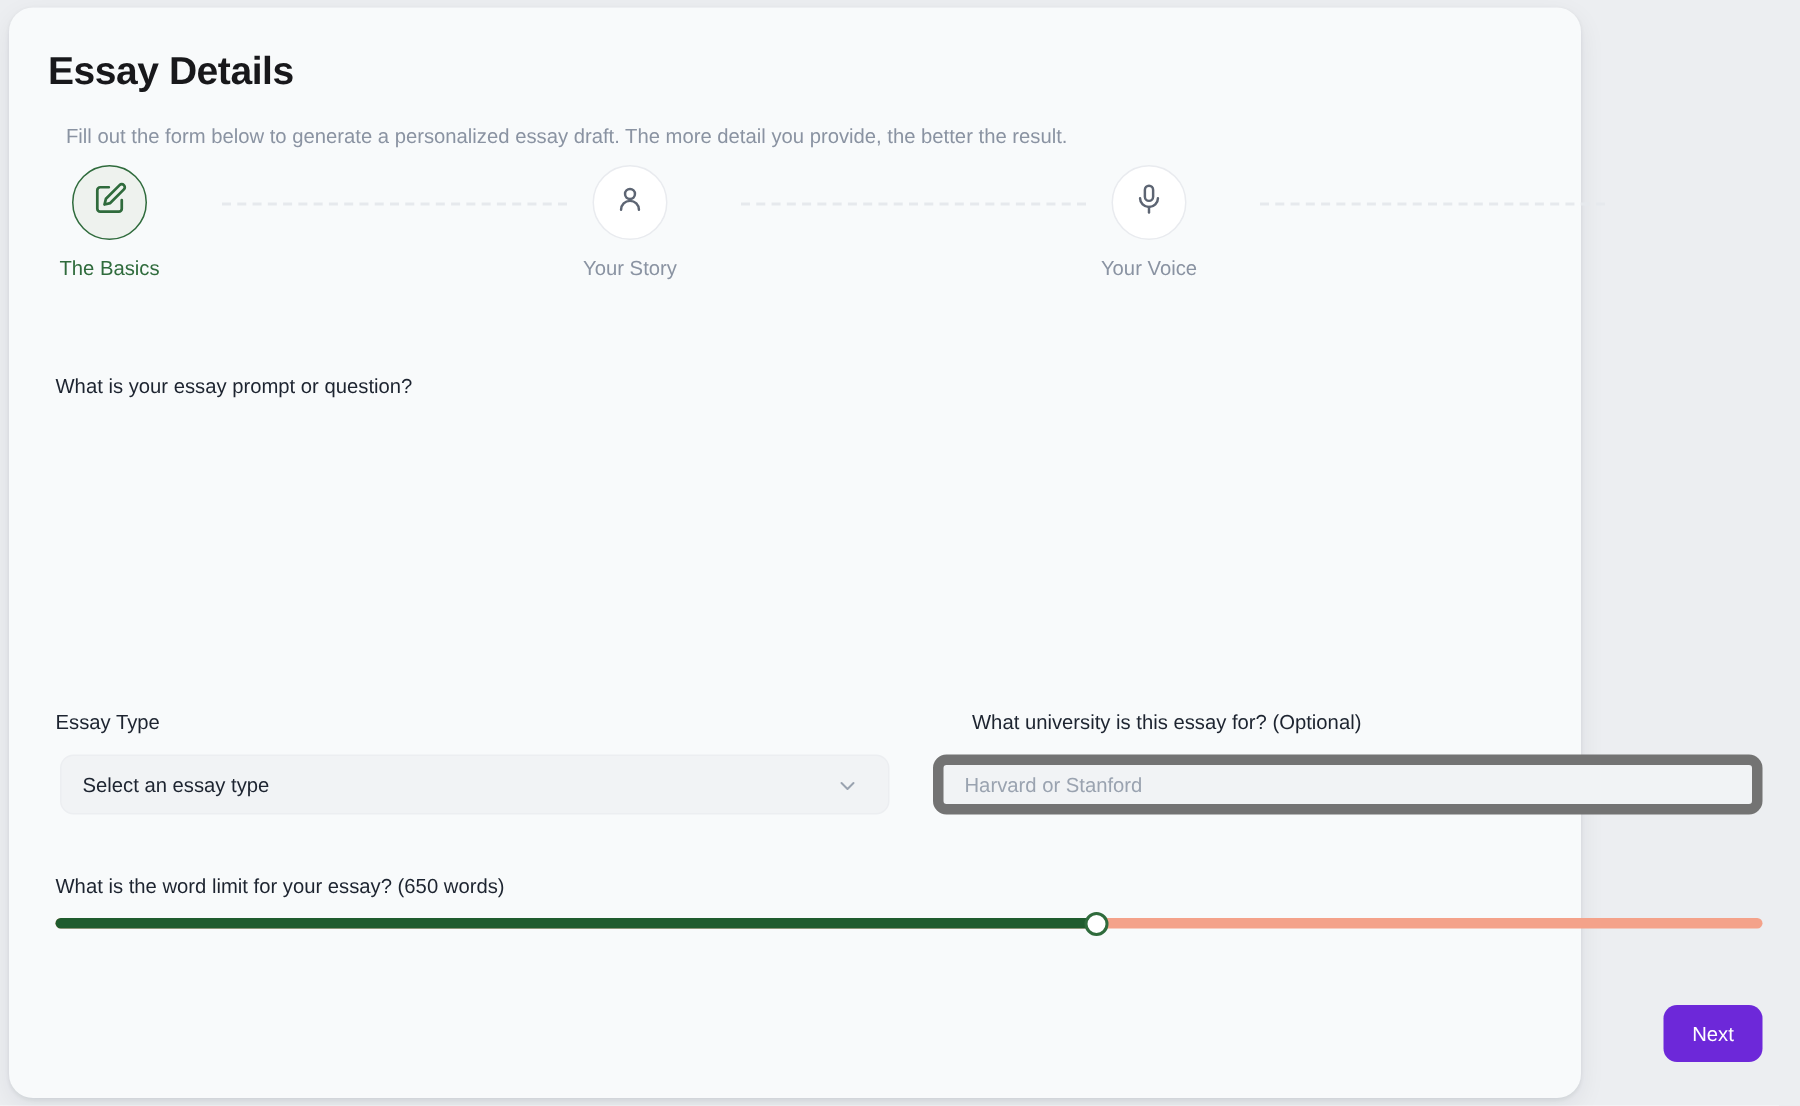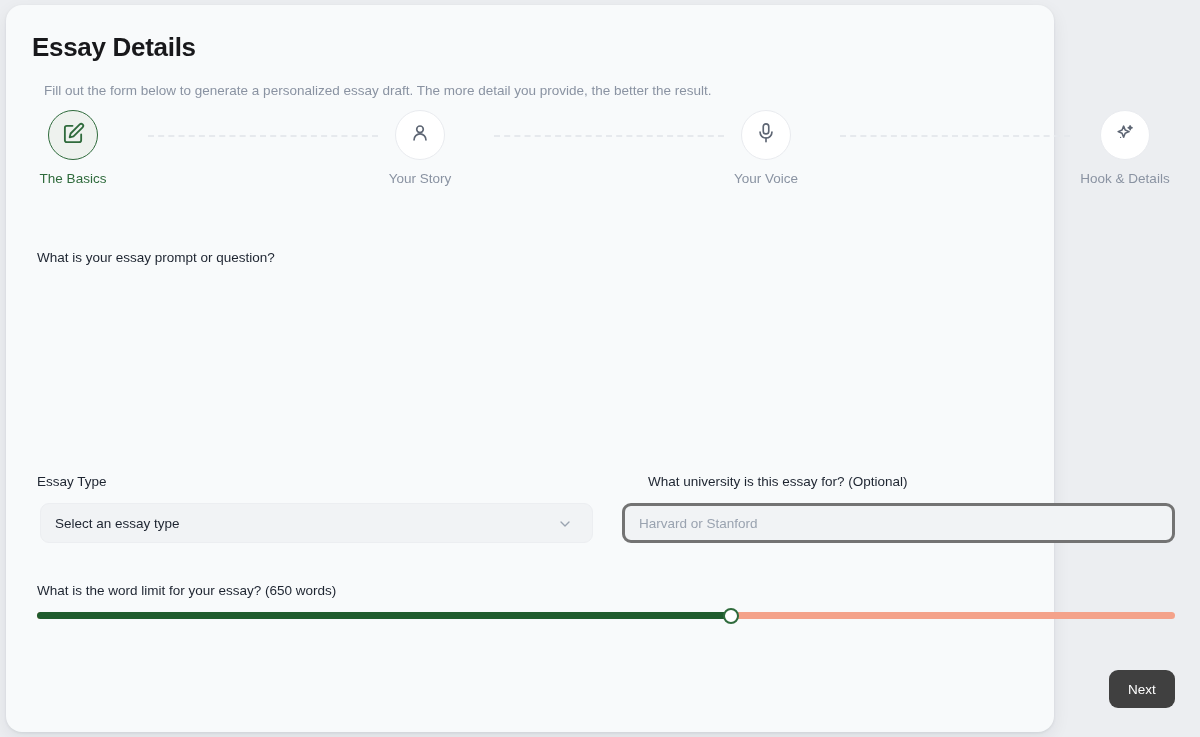--- a/index.html
+++ b/index.html
@@ -148,21 +148,21 @@
     pointer-events: none;
   }
 
   #university-input {
     position: absolute;
     left: 616px;
     top: 498px;
     width: 553px;
     height: 40px;
     background: #f1f3f5;
-    border: 3px solid #737373;
+    border: 7px solid #737373;
     border-radius: 9px;
     padding: 0 14px;
     font-family: "Liberation Sans", sans-serif;
     font-size: 13.5px;
     color: #1d2430;
     outline: none;
   }
   #university-input::placeholder { color: #9aa3b0; }
 
   
@@ -202,21 +202,21 @@
     cursor: pointer;
   }
 
   
   #next-button {
     position: absolute;
     left: 1103px;
     top: 665px;
     width: 66px;
     height: 38px;
-    background: #404040;
+    background: #6d28d9;
     color: #ffffff;
     border: none;
     border-radius: 9px;
     font-family: "Liberation Sans", sans-serif;
     font-size: 13.5px;
     cursor: pointer;
   }
 </style>
 </head>
 <body>
@@ -262,32 +262,20 @@
           <svg width="22" height="22" viewBox="0 0 24 24" fill="none" stroke="#5d6573" stroke-width="1.8" stroke-linecap="round" stroke-linejoin="round">
             <rect x="9" y="2" width="6" height="11" rx="3"></rect>
             <path d="M5.5 11a6.5 6.5 0 0 0 13 0"></path>
             <line x1="12" y1="17.5" x2="12" y2="21.5"></line>
           </svg>
         </span>
       </div>
       <span class="step-label">Your Voice</span>
     </div>
 
-    <div class="step" style="left:1018px;">
-      <div class="step-circle">
-        <span>
-          <svg width="22" height="22" viewBox="0 0 24 24" fill="none" stroke="#5d6573" stroke-width="1.7" stroke-linecap="round" stroke-linejoin="round">
-            <path d="M10.5 4.5l1.7 4.3 4.3 1.7-4.3 1.7-1.7 4.3-1.7-4.3-4.3-1.7 4.3-1.7z"></path>
-            <path d="M17.6 4.2l.6 1.5 1.5.6-1.5.6-.6 1.5-.6-1.5-1.5-.6 1.5-.6z"></path>
-            <circle cx="7.2" cy="16.8" r="0.7" fill="#5d6573" stroke="none"></circle>
-          </svg>
-        </span>
-      </div>
-      <span class="step-label">Hook &amp; Details</span>
-    </div>
   </div>
 
   <label class="field-label" style="left:31px; top:244px;">What is your essay prompt or question?</label>
 
   <label class="field-label" style="left:31px; top:468px;">Essay Type</label>
   <div id="essay-type-select">
     <span>Select an essay type</span>
   </div>
   <span id="select-chevron">
     <svg width="16" height="16" viewBox="0 0 24 24" fill="none" stroke="#9aa3b0" stroke-width="2" stroke-linecap="round" stroke-linejoin="round">

